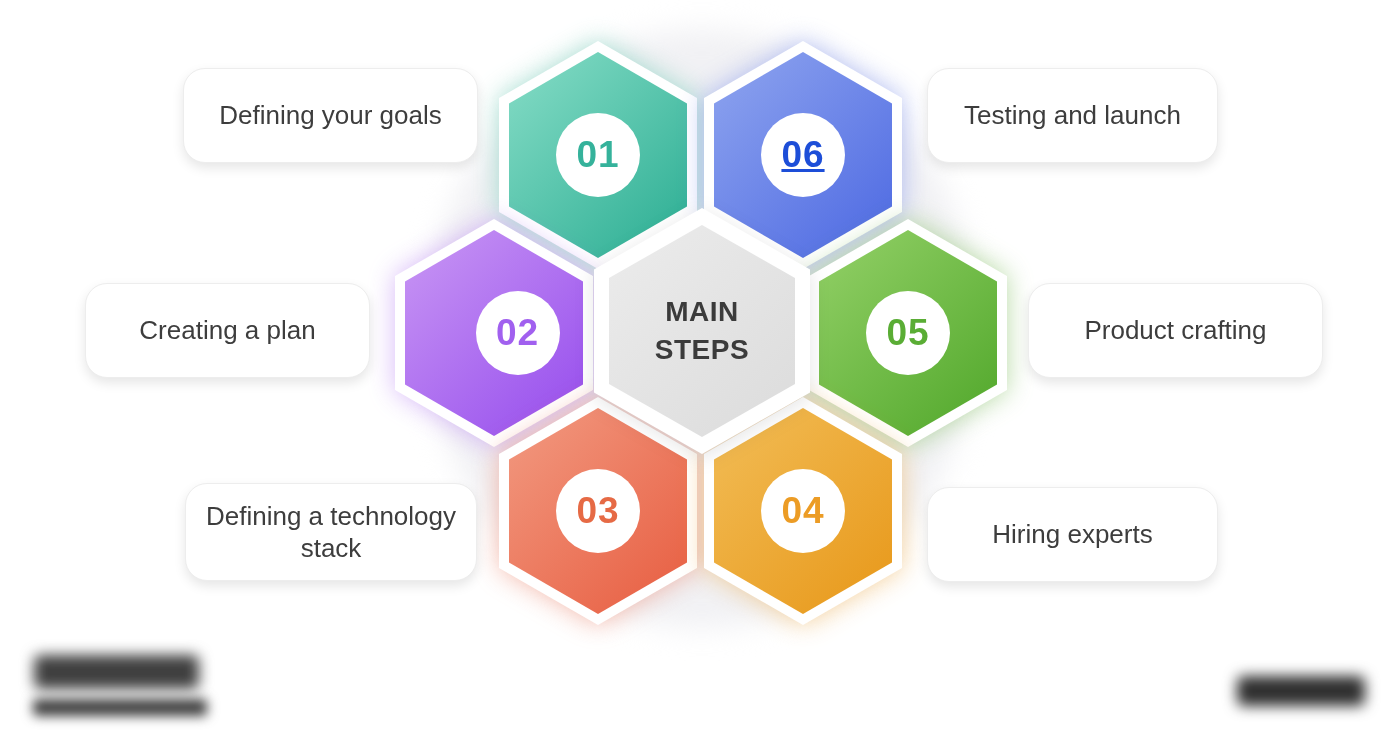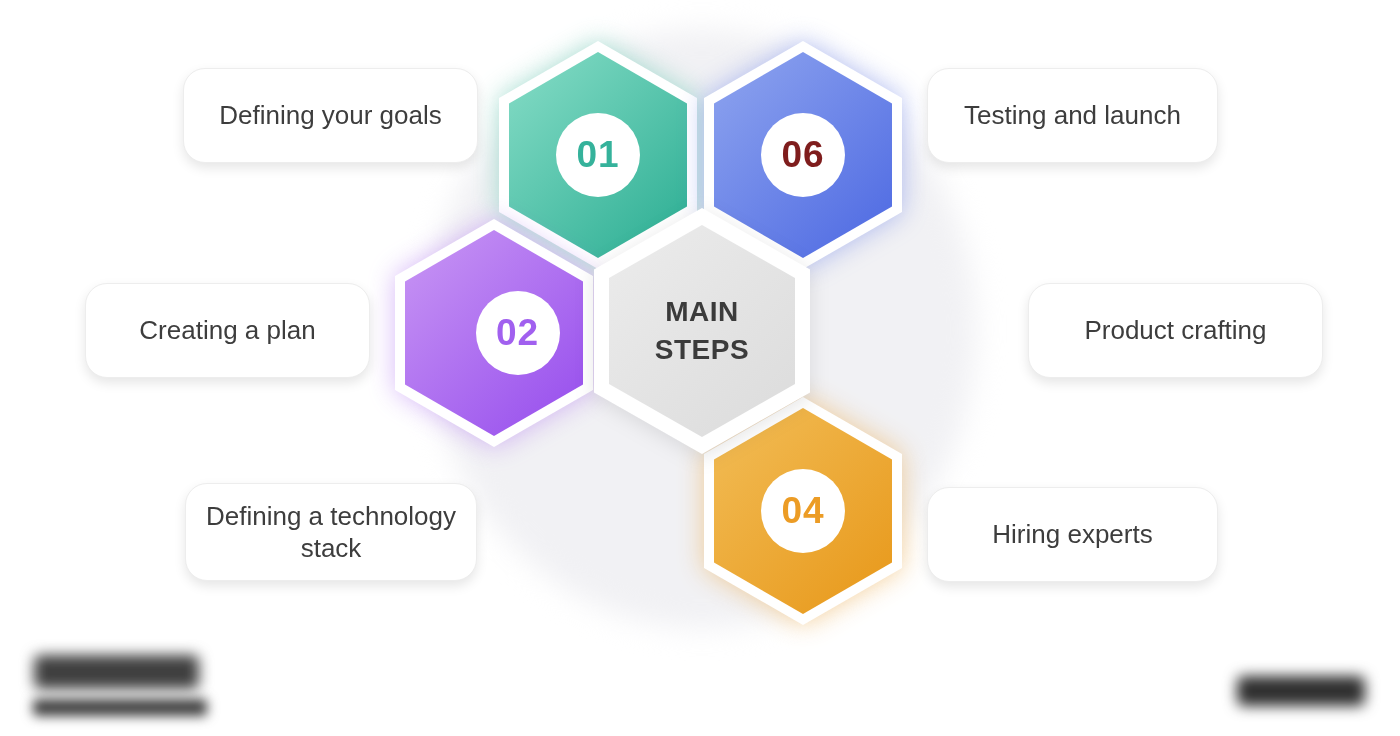--- a/index.html
+++ b/index.html
@@ -46,21 +46,21 @@
     display: flex; align-items: center; justify-content: center;
   }
   .num {
     font-size: 37px; font-weight: 700; letter-spacing: 1px;
   }
   .h01 .num { color: #35b29b; }
   .h02 .num { color: #a160ef; }
   .h03 .num { color: #e66a45; }
   .h04 .num { color: #ec9c25; }
   .h05 .num { color: #5aad35; }
-  .h06 .num { color: #7f1d1d; }
+  .h06 .num { color: #1d4ed8; text-decoration: underline; }
 
   
   .hex-center {
     position: absolute; left: 594px; top: 208px; width: 216px; height: 246px; z-index: 1;
     filter: drop-shadow(0 4px 10px rgba(0,0,0,0.10));
   }
   .hex-center .hex-white {
     clip-path: polygon(50% 0%, 100% 25%, 100% 75%, 50% 100%, 0% 75%, 0% 25%);
   }
   .hex-center .hex-body {
@@ -141,21 +141,37 @@
 
   <div class="hex h02">
     <div class="hex-white"></div>
     <div class="hex-body">
       <div class="num-circle">
         <span class="num">02</span>
       </div>
     </div>
   </div>
 
+  <div class="hex h05">
+    <div class="hex-white"></div>
+    <div class="hex-body">
+      <div class="num-circle">
+        <span class="num">05</span>
+      </div>
+    </div>
+  </div>
 
+  <div class="hex h03">
+    <div class="hex-white"></div>
+    <div class="hex-body">
+      <div class="num-circle">
+        <span class="num">03</span>
+      </div>
+    </div>
+  </div>
 
   <div class="hex h04">
     <div class="hex-white"></div>
     <div class="hex-body">
       <div class="num-circle">
         <span class="num">04</span>
       </div>
     </div>
   </div>
 

